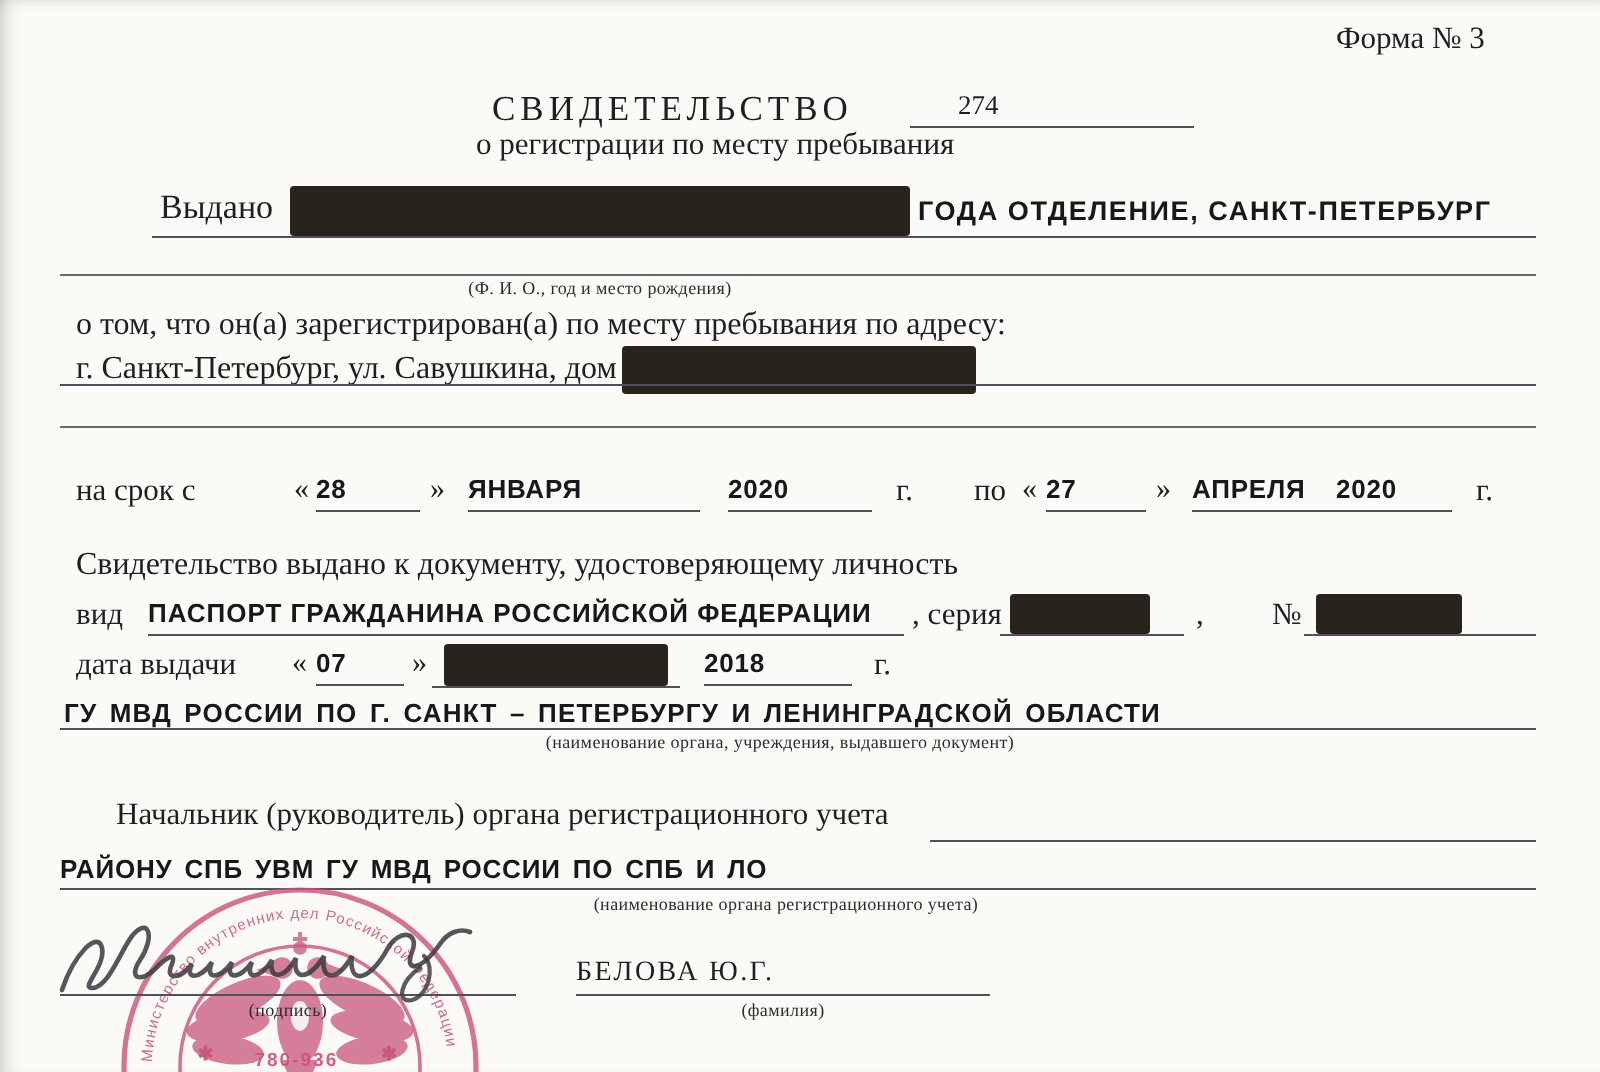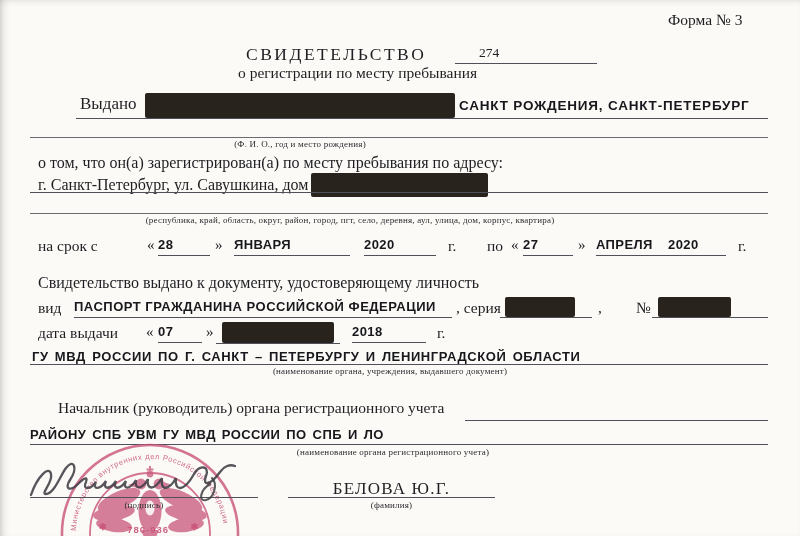--- a/index.html
+++ b/index.html
@@ -25,31 +25,30 @@
 <div class="page">
 
   <div class="abs label" style="top:11px;left:668px;">Форма № 3</div>
 
   <div class="abs" style="top:44px;left:246px;font-size:17.5px;letter-spacing:2.5px;">СВИДЕТЕЛЬСТВО</div>
   <div class="abs" style="top:45px;left:455px;width:118px;height:18px;border-bottom:1.4px solid #50505a;padding-left:24px;font-size:13.5px;">274</div>
   <div class="abs" style="top:64px;left:238px;font-size:15.5px;">о регистрации по месту пребывания</div>
 
   <div class="abs big-label" style="top:94px;left:80px;">Выдано</div>
   <div class="redaction" style="top:93px;left:145px;width:310px;height:25px;"></div>
-  <div class="abs typed" style="top:98px;left:459px;font-size:13.5px;letter-spacing:.8px;">САНКТ РОЖДЕНИЯ, САНКТ-ПЕТЕРБУРГ</div>
+  <div class="abs typed" style="top:98px;left:459px;font-size:13.5px;letter-spacing:.8px;">ГОДА ОТДЕЛЕНИЕ, САНКТ-ПЕТЕРБУРГ</div>
   <div class="hline" style="top:118px;left:76px;width:692px;"></div>
   <div class="hline" style="top:137px;left:30px;width:738px;border-top-color:#6a6a70;"></div>
   <div class="caption" style="top:139px;left:30px;width:540px;">(Ф. И. О., год и место рождения)</div>
 
   <div class="abs" style="top:176px;left:38px;font-size:16px;">г. Санкт-Петербург, ул. Савушкина, дом</div>
   <div class="abs" style="top:154px;left:38px;font-size:16px;">о том, что он(а) зарегистрирован(а) по месту пребывания по адресу:</div>
   <div class="redaction" style="top:173px;left:311px;width:177px;height:24px;"></div>
   <div class="hline" style="top:192px;left:30px;width:738px;"></div>
   <div class="hline" style="top:213px;left:30px;width:738px;border-top-color:#6a6a70;"></div>
-  <div class="caption" style="top:215px;left:30px;width:640px;">(республика, край, область, округ, район, город, пгт, село, деревня, аул, улица, дом, корпус, квартира)</div>
 
   <div class="abs label" style="top:237px;left:38px;">на срок с</div>
   <div class="abs quote" style="top:237px;left:147px;">«</div>
   <div class="cell typed" style="top:236px;left:158px;width:52px;">28</div>
   <div class="abs quote" style="top:237px;left:215px;">»</div>
   <div class="cell typed" style="top:236px;left:234px;width:116px;">ЯНВАРЯ</div>
   <div class="cell typed" style="top:236px;left:364px;width:72px;">2020</div>
   <div class="abs label" style="top:237px;left:448px;">г.</div>
   <div class="abs label" style="top:237px;left:487px;">по</div>
   <div class="abs quote" style="top:237px;left:511px;">«</div>
@@ -125,21 +124,21 @@
     <text font-family="Liberation Sans, sans-serif" font-weight="bold" font-size="9.5" fill="#c9537a" opacity="0.9" text-anchor="middle" letter-spacing="1">
       <tspan x="60" y="92">✱</tspan>
       <tspan x="105" y="95">780-936</tspan>
       <tspan x="150" y="92">✱</tspan>
     </text>
   </svg>
 
   <div class="hline" style="top:497px;left:30px;width:228px;z-index:2;"></div>
   <div class="caption" style="top:500px;left:30px;width:228px;z-index:2;">(подпись)</div>
 
-  <div class="abs" style="top:479px;left:288px;width:207px;text-align:center;font-size:17px;letter-spacing:1.2px;">БЕЛОВА  Ю.Г.</div>
+  <div class="abs" style="top:479px;left:288px;width:207px;text-align:left;font-size:14px;letter-spacing:1.2px;">БЕЛОВА  Ю.Г.</div>
   <div class="hline" style="top:497px;left:288px;width:207px;"></div>
   <div class="caption" style="top:500px;left:288px;width:207px;">(фамилия)</div>
 
   <svg class="abs" style="top:453px;left:25px;z-index:3;" width="238" height="52" viewBox="0 0 238 52">
     <path d="M6 42 C12 24 24 12 26 21 C28 30 15 41 21 41 C29 41 35 23 41 15 C49 5 53 15 45 27 C39 36 45 39 53 31 C59 25 63 23 61 29 C57 37 65 37 71 29 C67 37 75 37 81 28 C77 37 85 37 91 28 C87 37 95 37 101 28 C97 37 105 37 111 27 C109 37 117 37 123 26 C121 37 129 38 137 25 C135 37 143 39 151 25 C149 39 159 39 169 21 C175 11 185 13 181 23 C177 33 185 33 195 19 C199 13 205 11 210 13" fill="none" stroke="#3e3e44" stroke-width="2.3" stroke-linecap="round" opacity="0.88"></path>
     <path d="M187 25 C193 31 189 45 181 47 C173 49 175 37 185 31" fill="none" stroke="#3e3e44" stroke-width="2.1" stroke-linecap="round" opacity="0.85"></path>
   </svg>
 
 </div>
 

